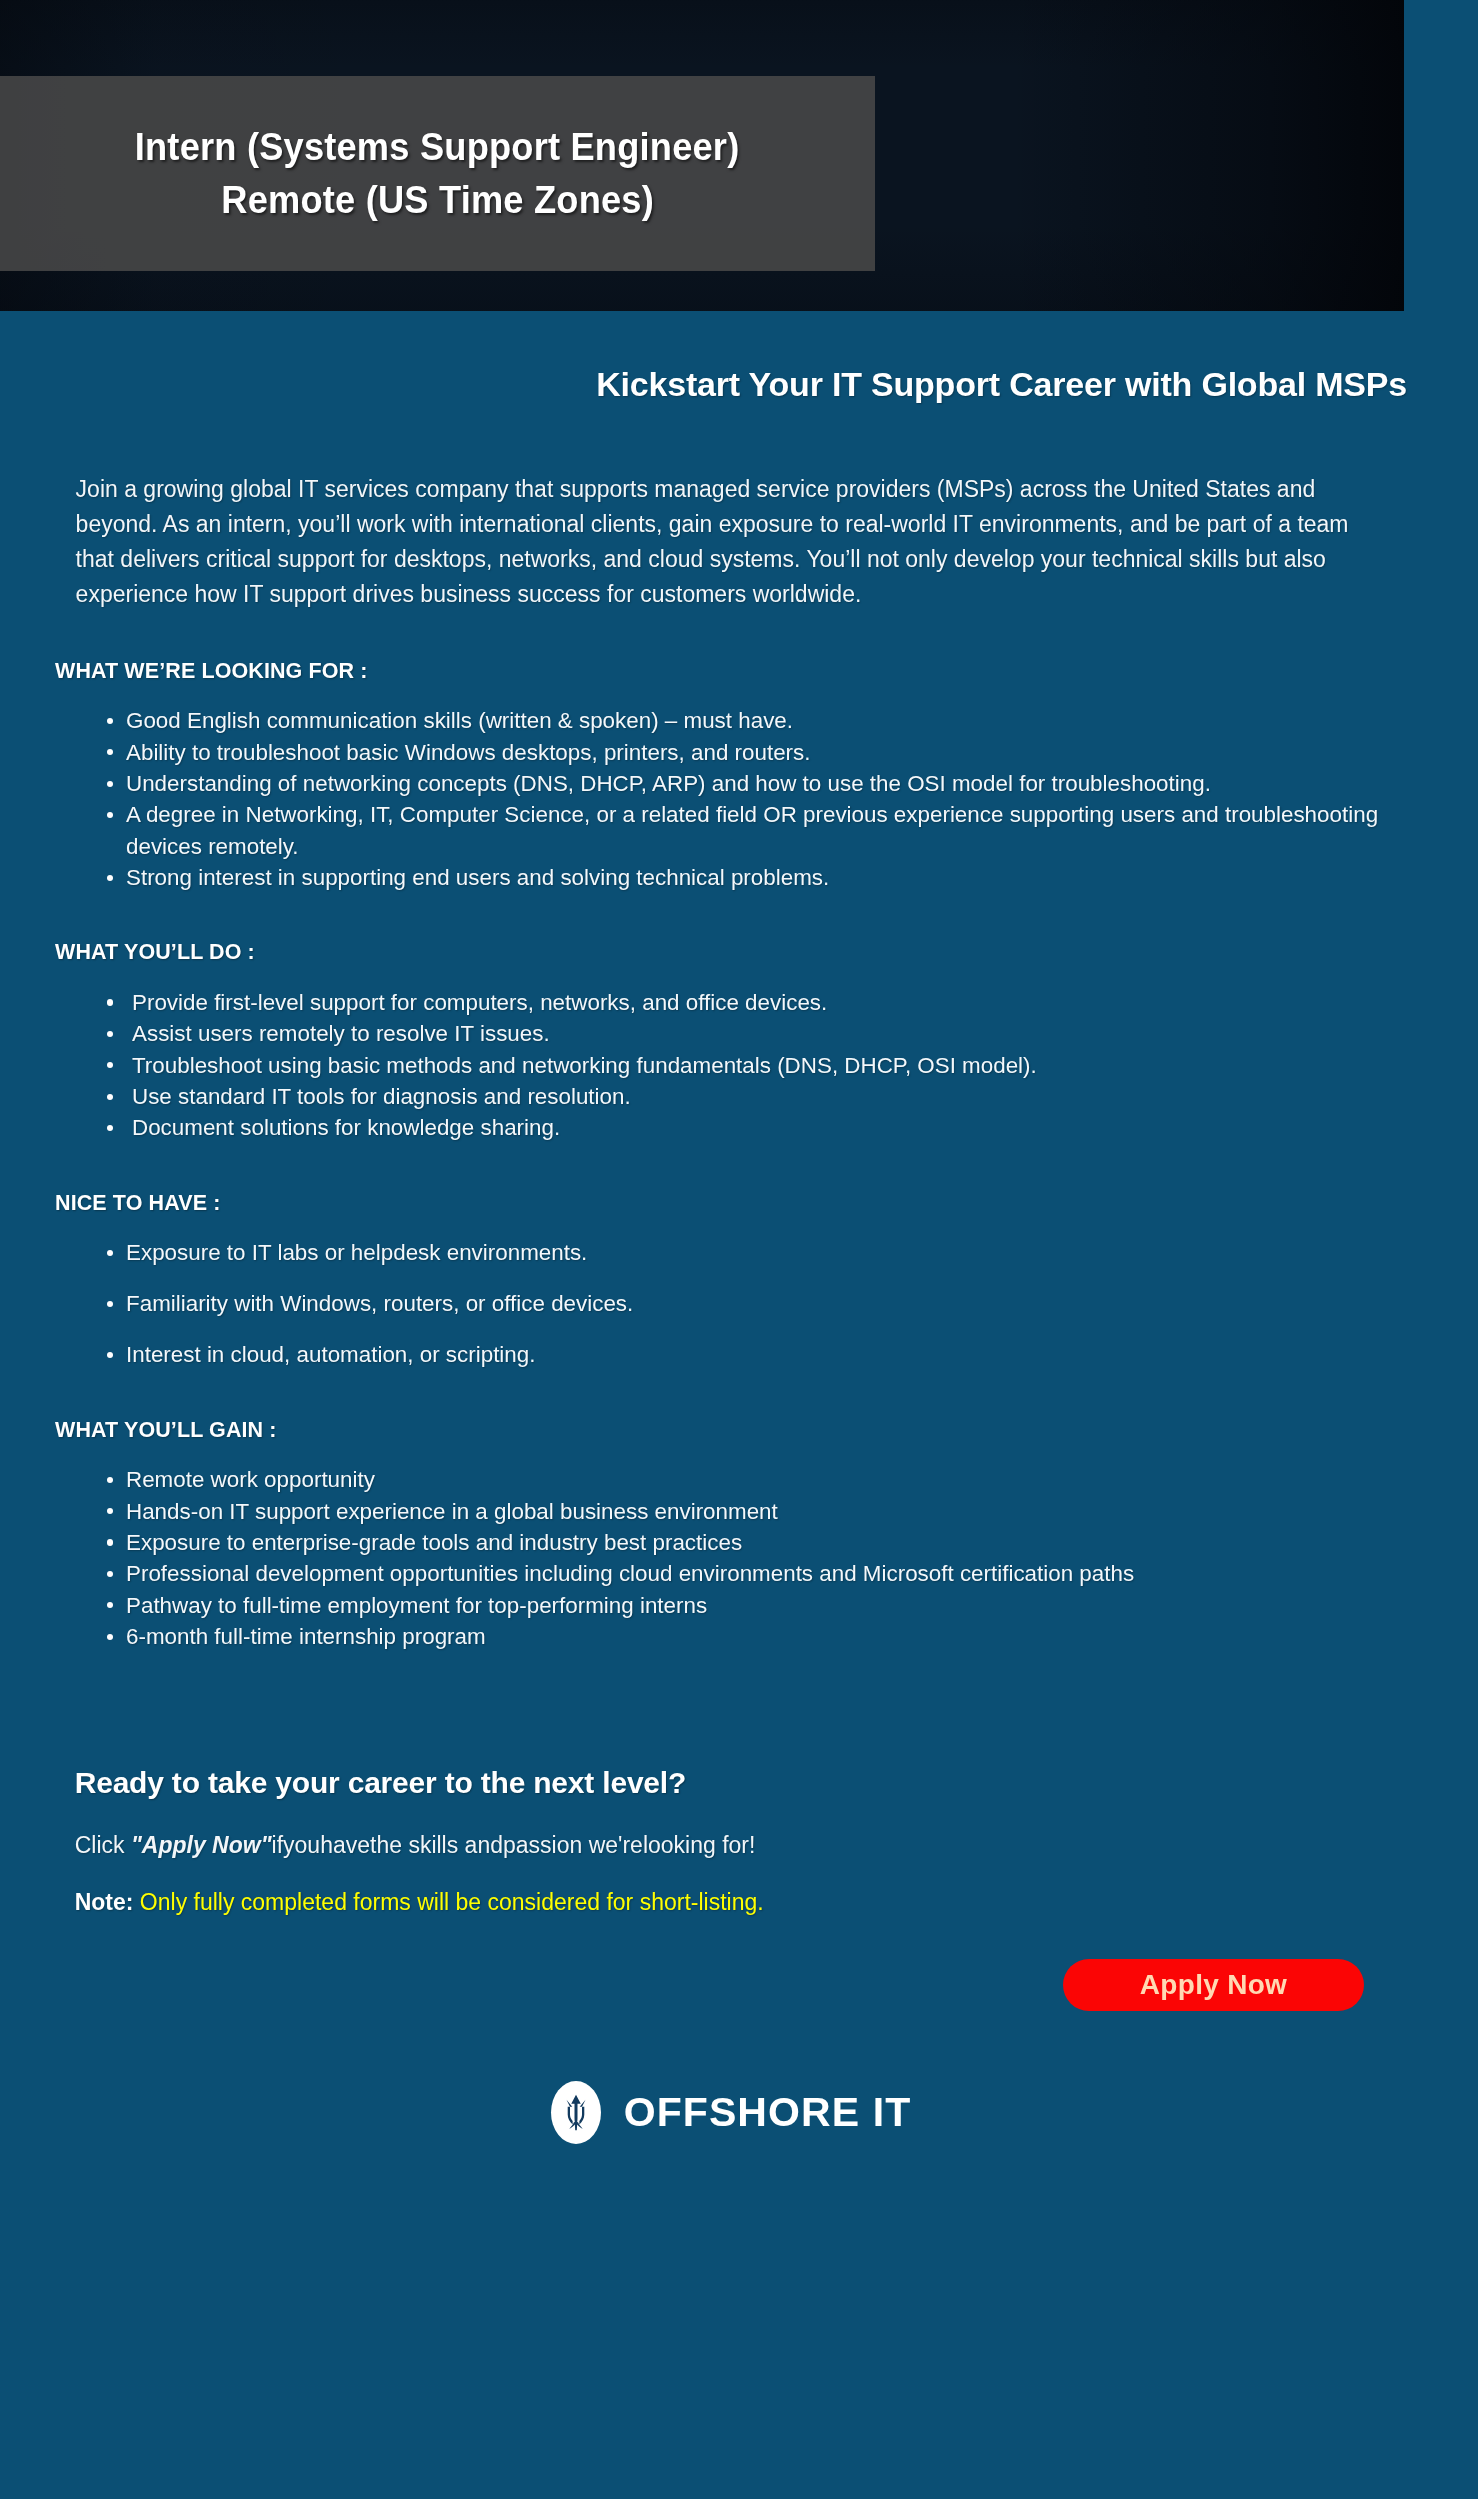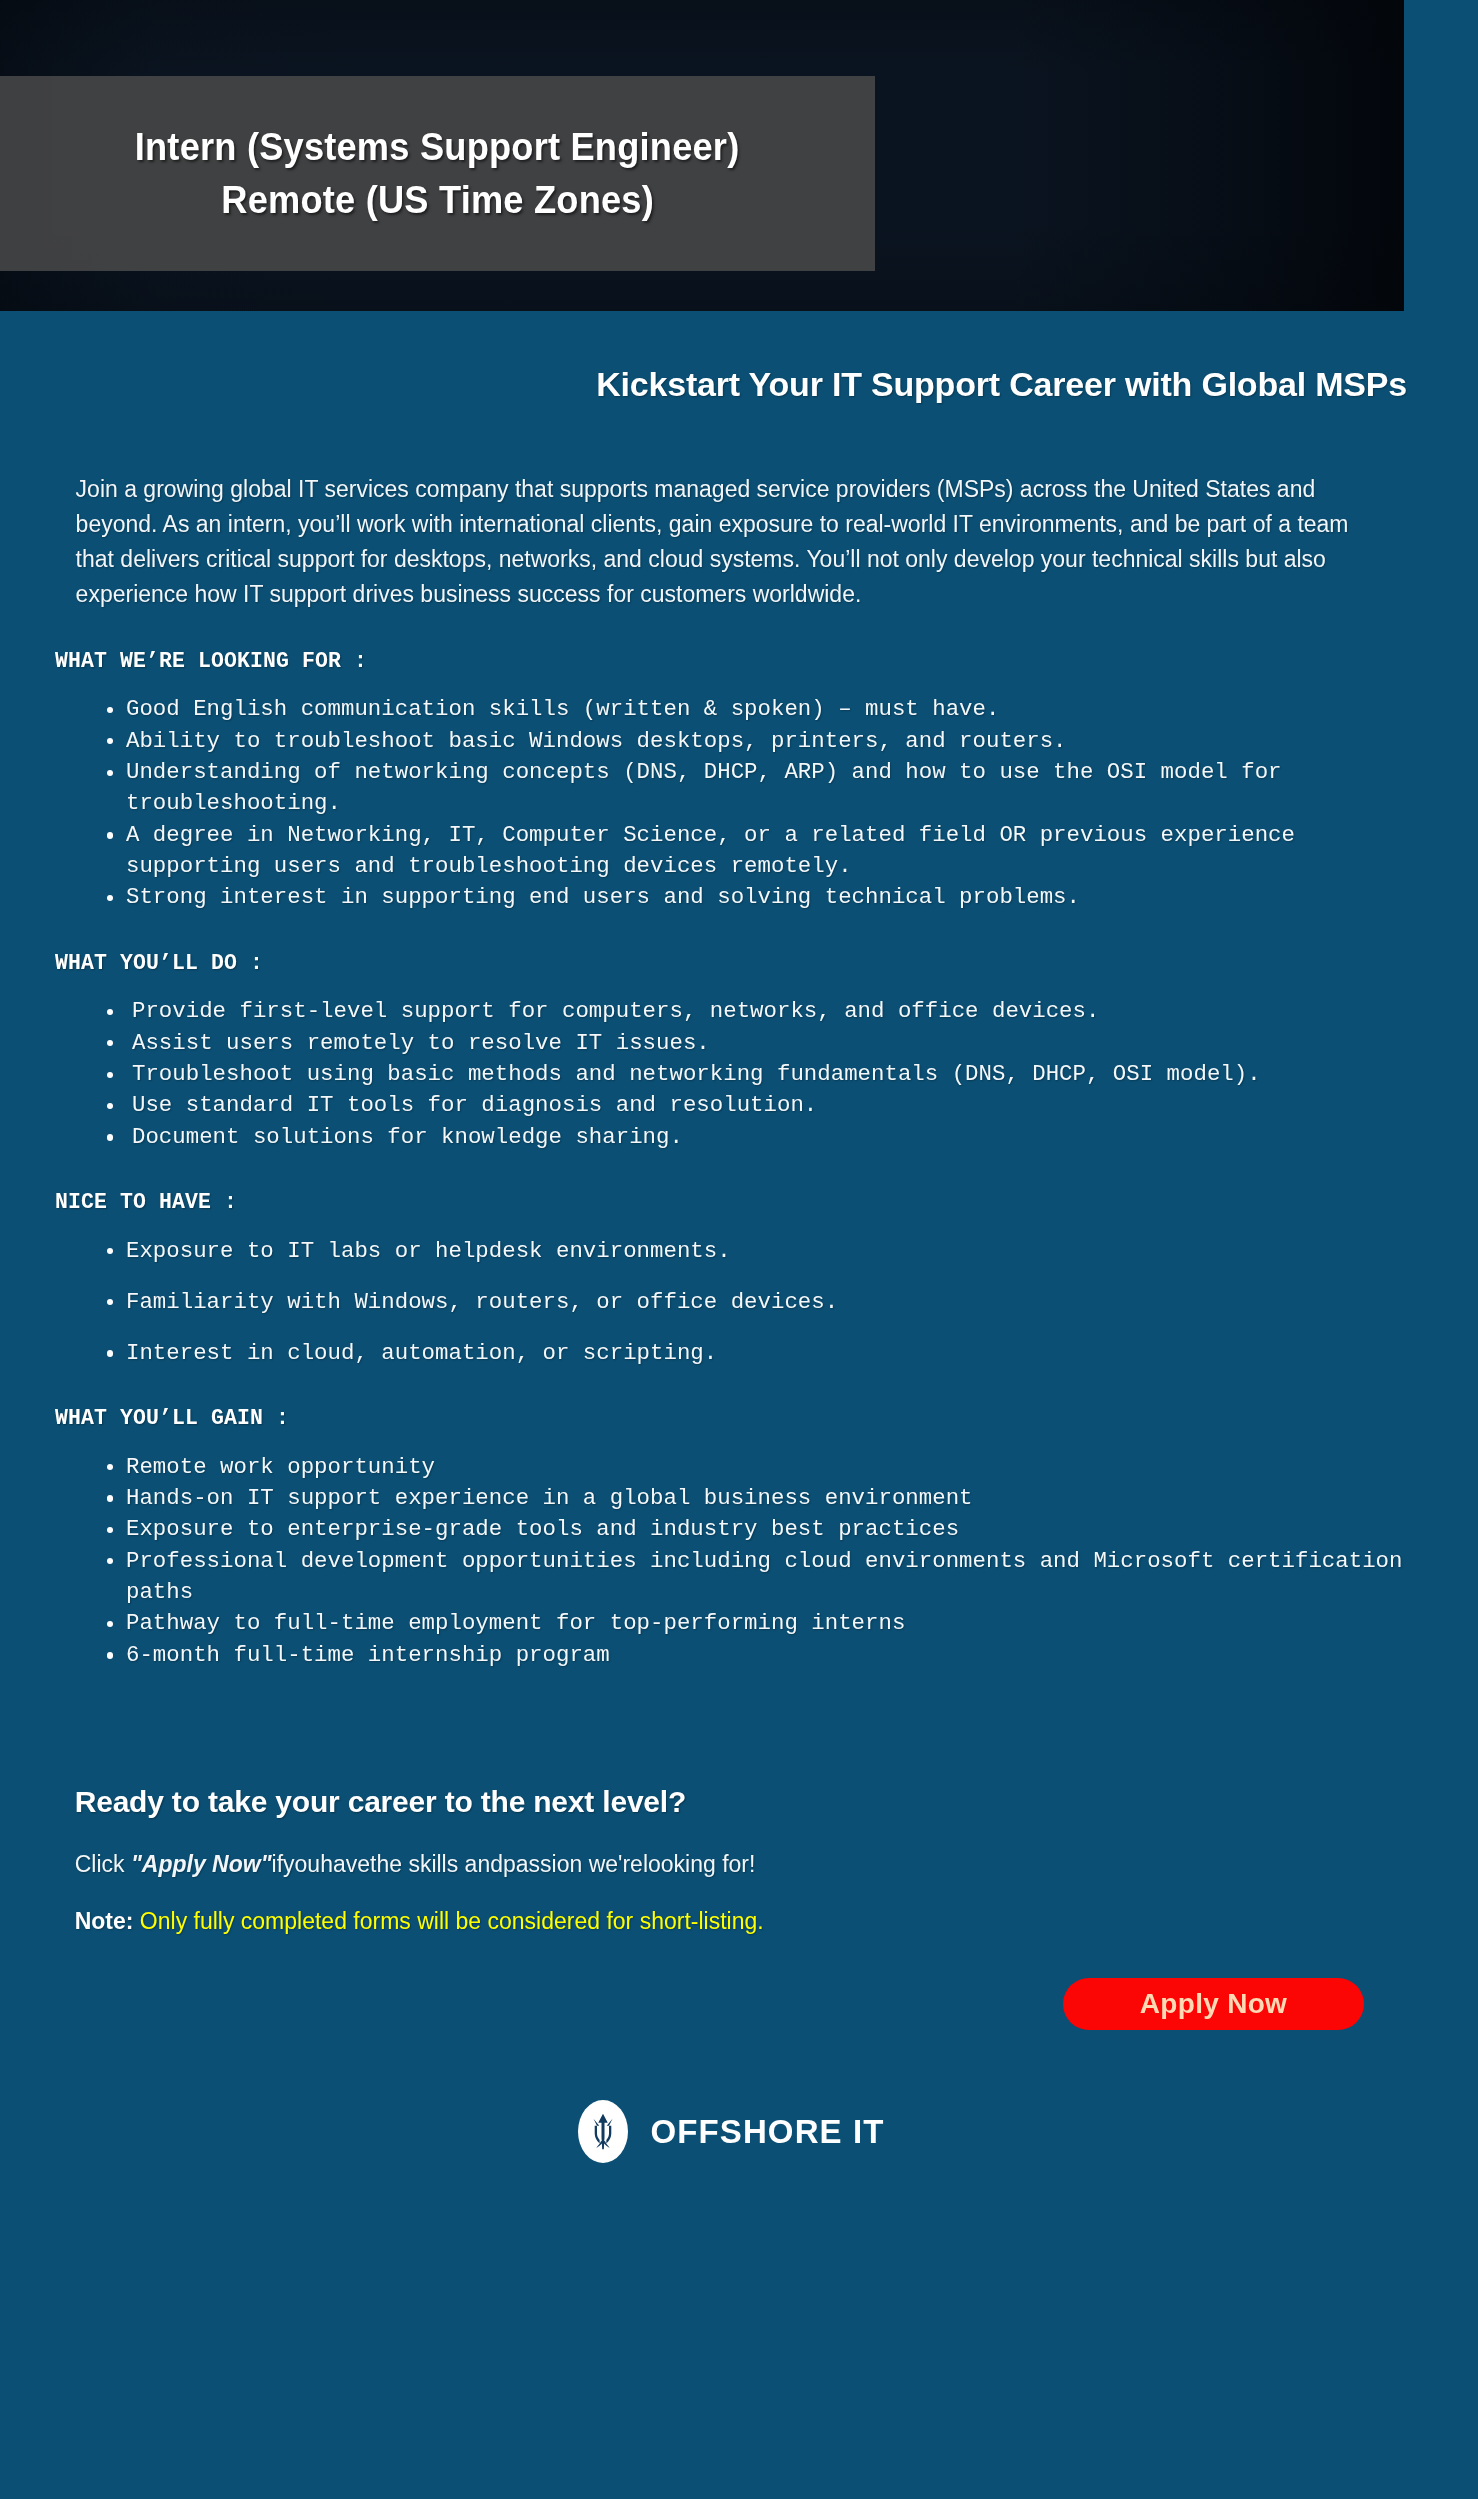--- a/index.html
+++ b/index.html
@@ -161,21 +161,21 @@
   .intro {
     color: #f2f6f9;
     font-size: 23px;
     line-height: 1.52;
     margin-top: 68px;
     padding-left: 20.6px;
     padding-right: 31px;
     text-shadow: 0.9px 0.9px 1.8px rgba(0,0,0,0.28);
   }
 
-  .section { margin-top: 37px; font-family: Liberation Mono, monospace; }
+  .section { margin-top: 47px; }
 
   .section-heading {
     color: #ffffff;
     font-size: 21.5px;
     font-weight: 700;
     letter-spacing: 0.1px;
     margin-left: 0;
     text-shadow: 0.9px 0.9px 1.8px rgba(0,0,0,0.32);
   }
 
@@ -286,21 +286,21 @@
     border-radius: 50%;
     background: #ffffff;
     display: flex;
     align-items: center;
     justify-content: center;
     flex: 0 0 auto;
   }
 
   .logo-text {
     color: #ffffff;
-    font-size: 33px;
+    font-size: 41px;
     font-weight: 700;
     letter-spacing: 1.1px;
   }
 </style>
 </head>
 <body>
 
 <div class="page">
 
   <div class="hero">

